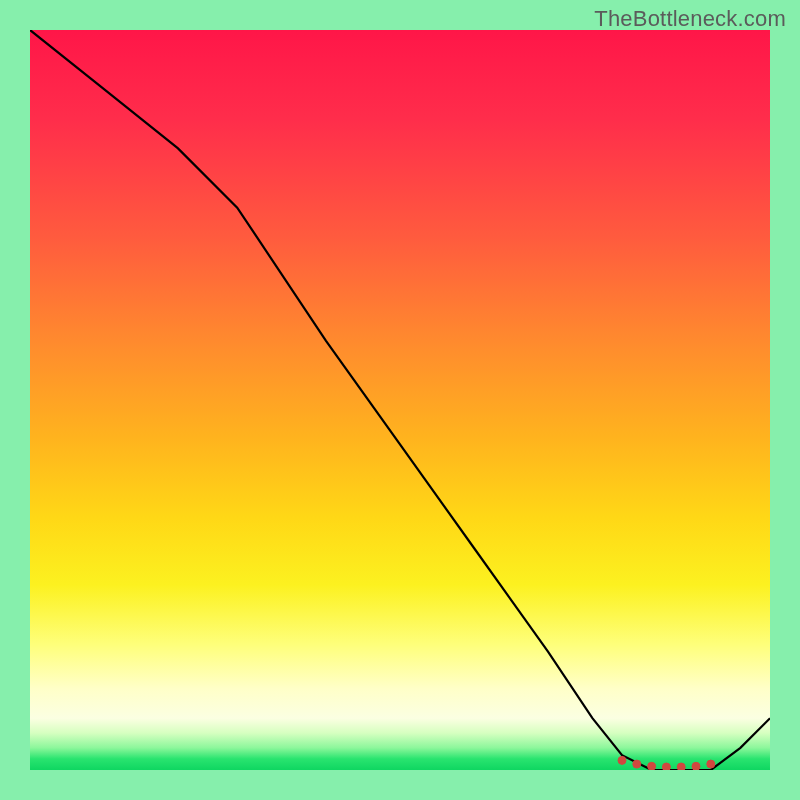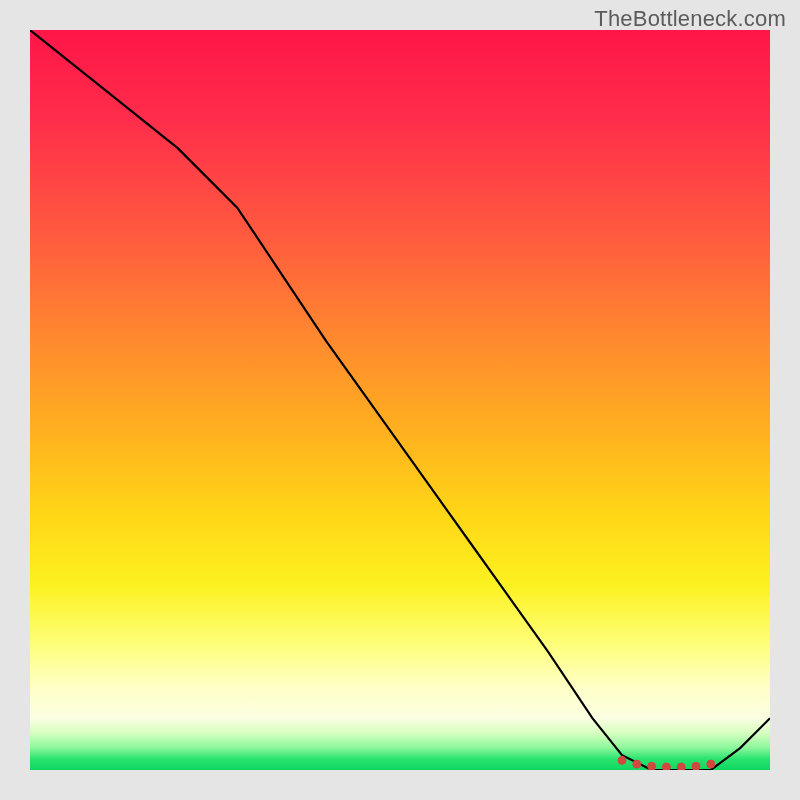--- a/index.html
+++ b/index.html
@@ -1,20 +1,20 @@
 <!DOCTYPE html>
 <html><head>
 <meta charset="utf-8">
 <style>
   * { margin: 0; padding: 0; box-sizing: border-box; }
   html, body { width: 800px; height: 800px; background: #000; overflow: hidden; }
   .outer {
     width: 800px;
     height: 800px;
-    background: #e5e5e5;
+    background: #86efac;
     position: relative;
   }
   .watermark {
     position: absolute;
     top: 6px;
     right: 14px;
     font-family: Arial, sans-serif;
     font-size: 22px;
     color: #5b5b5b;
     font-weight: 500;

